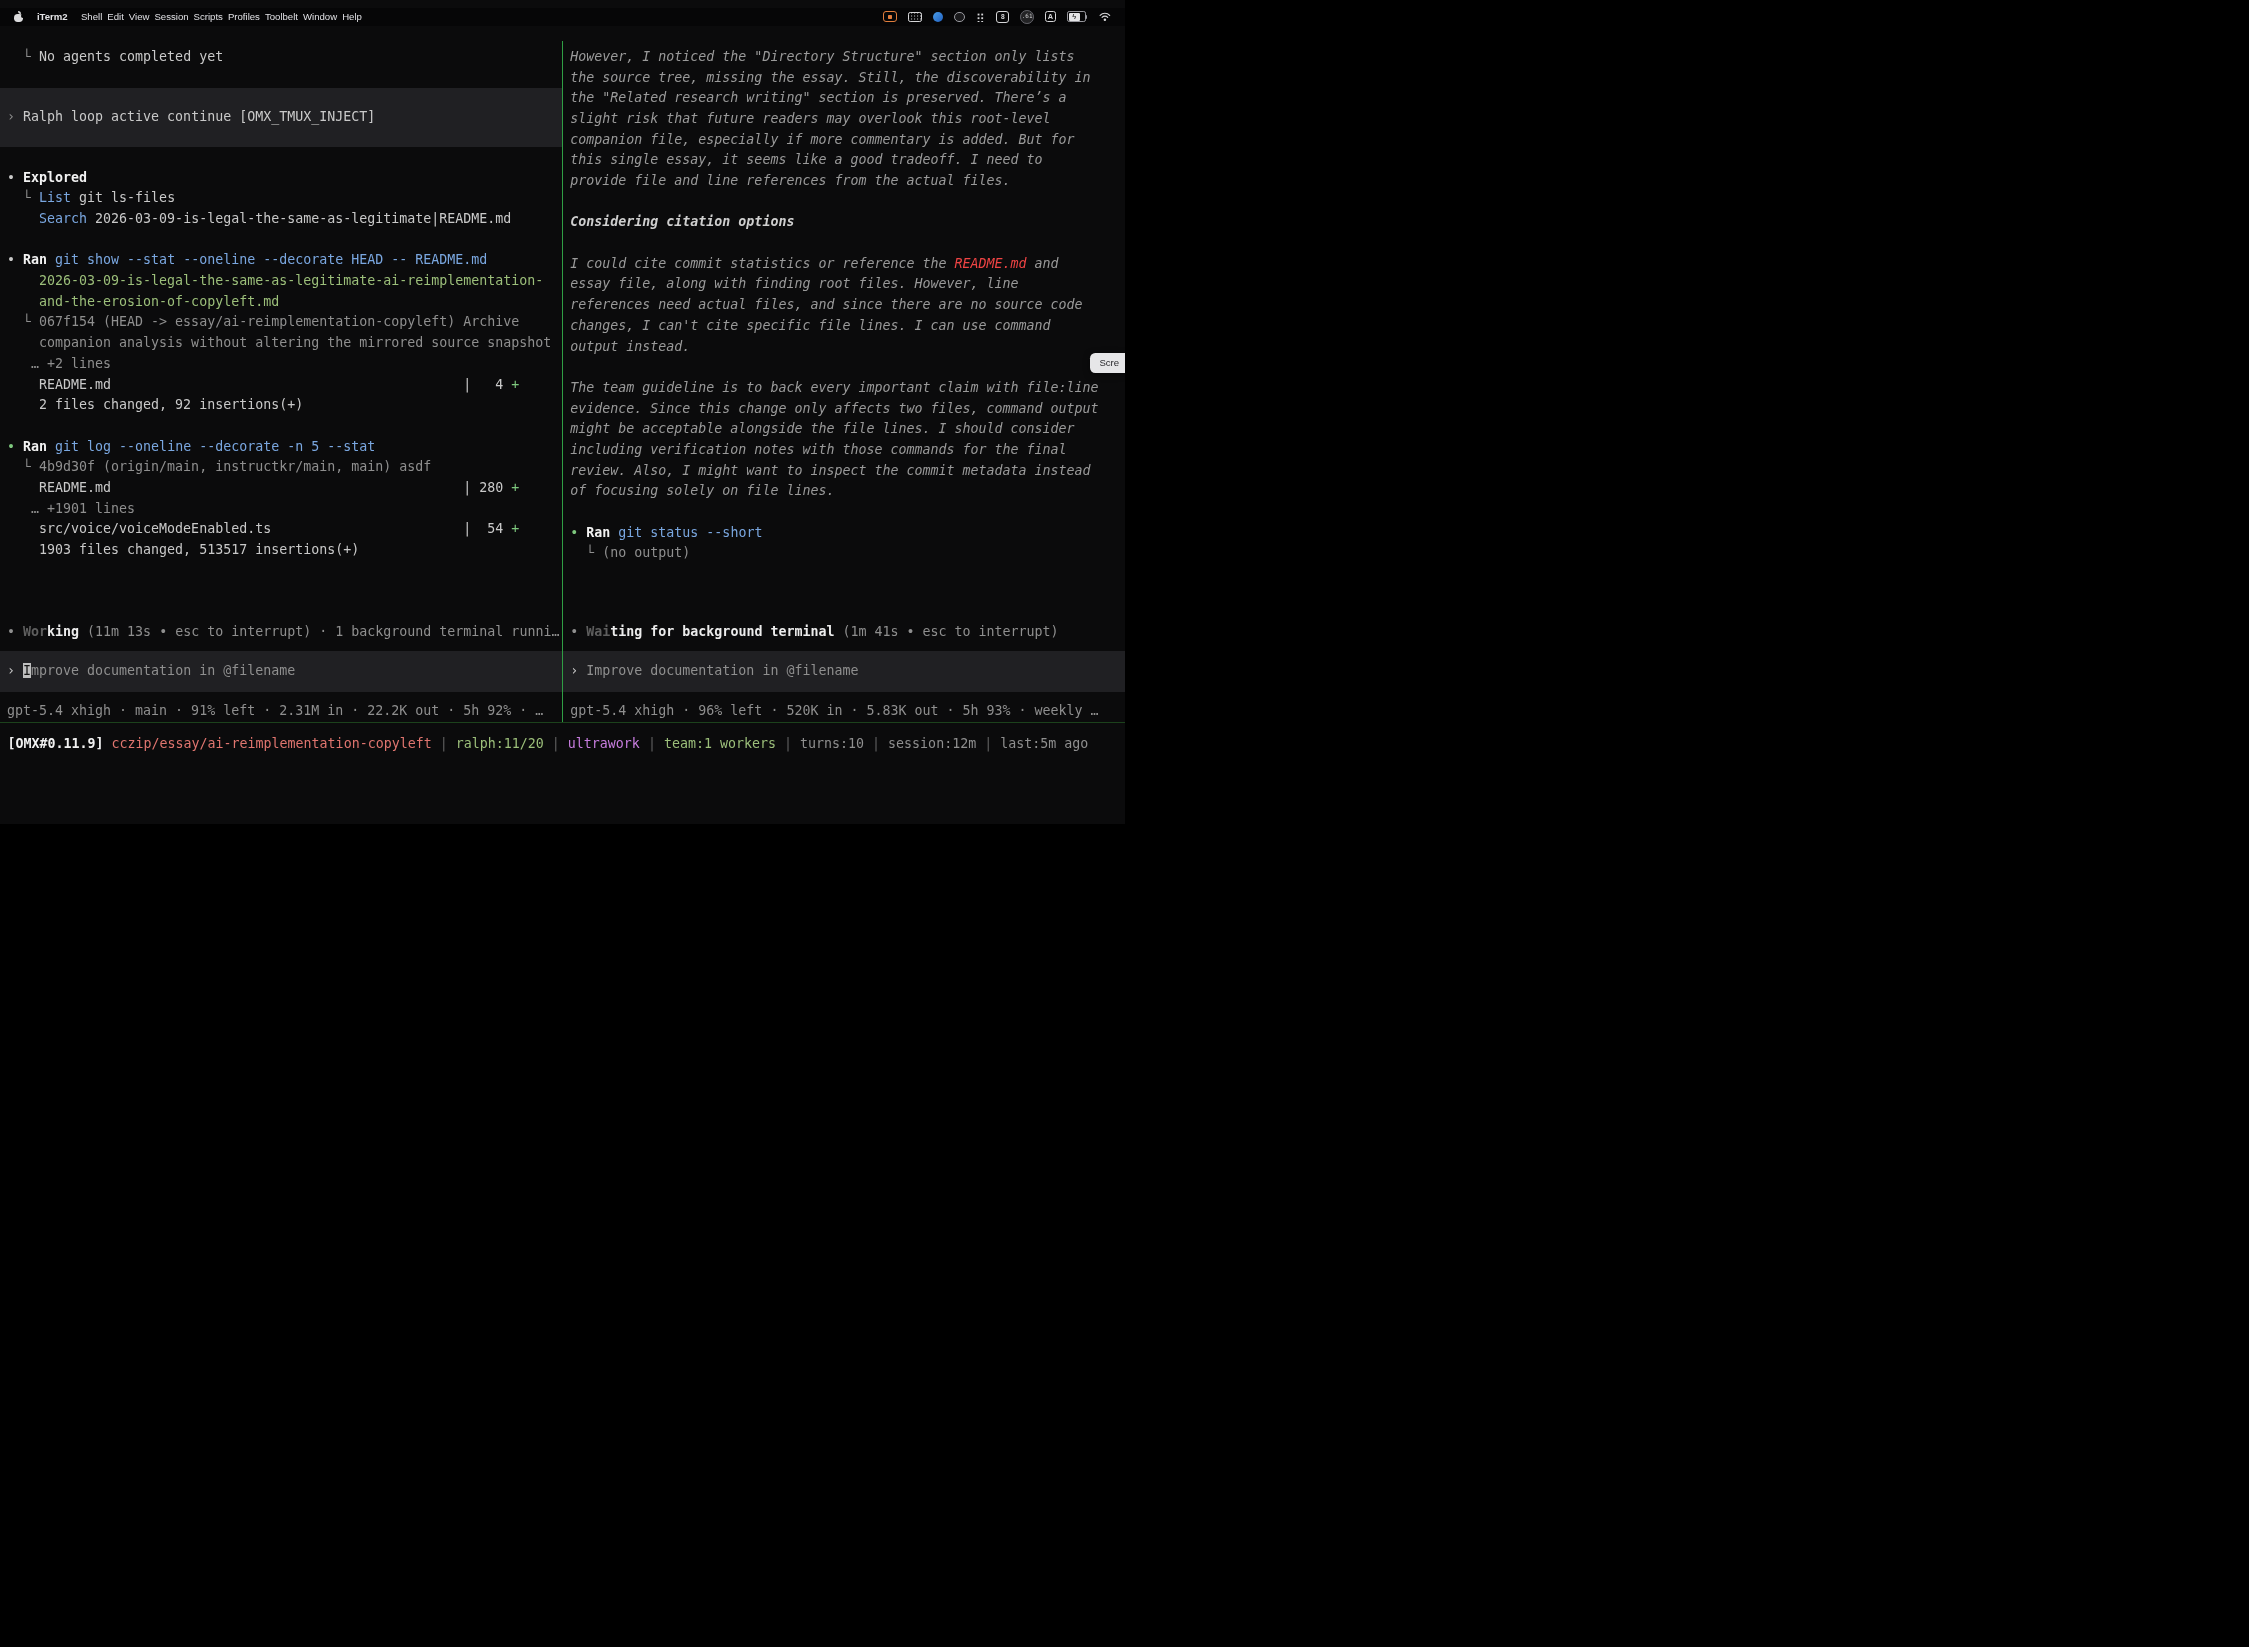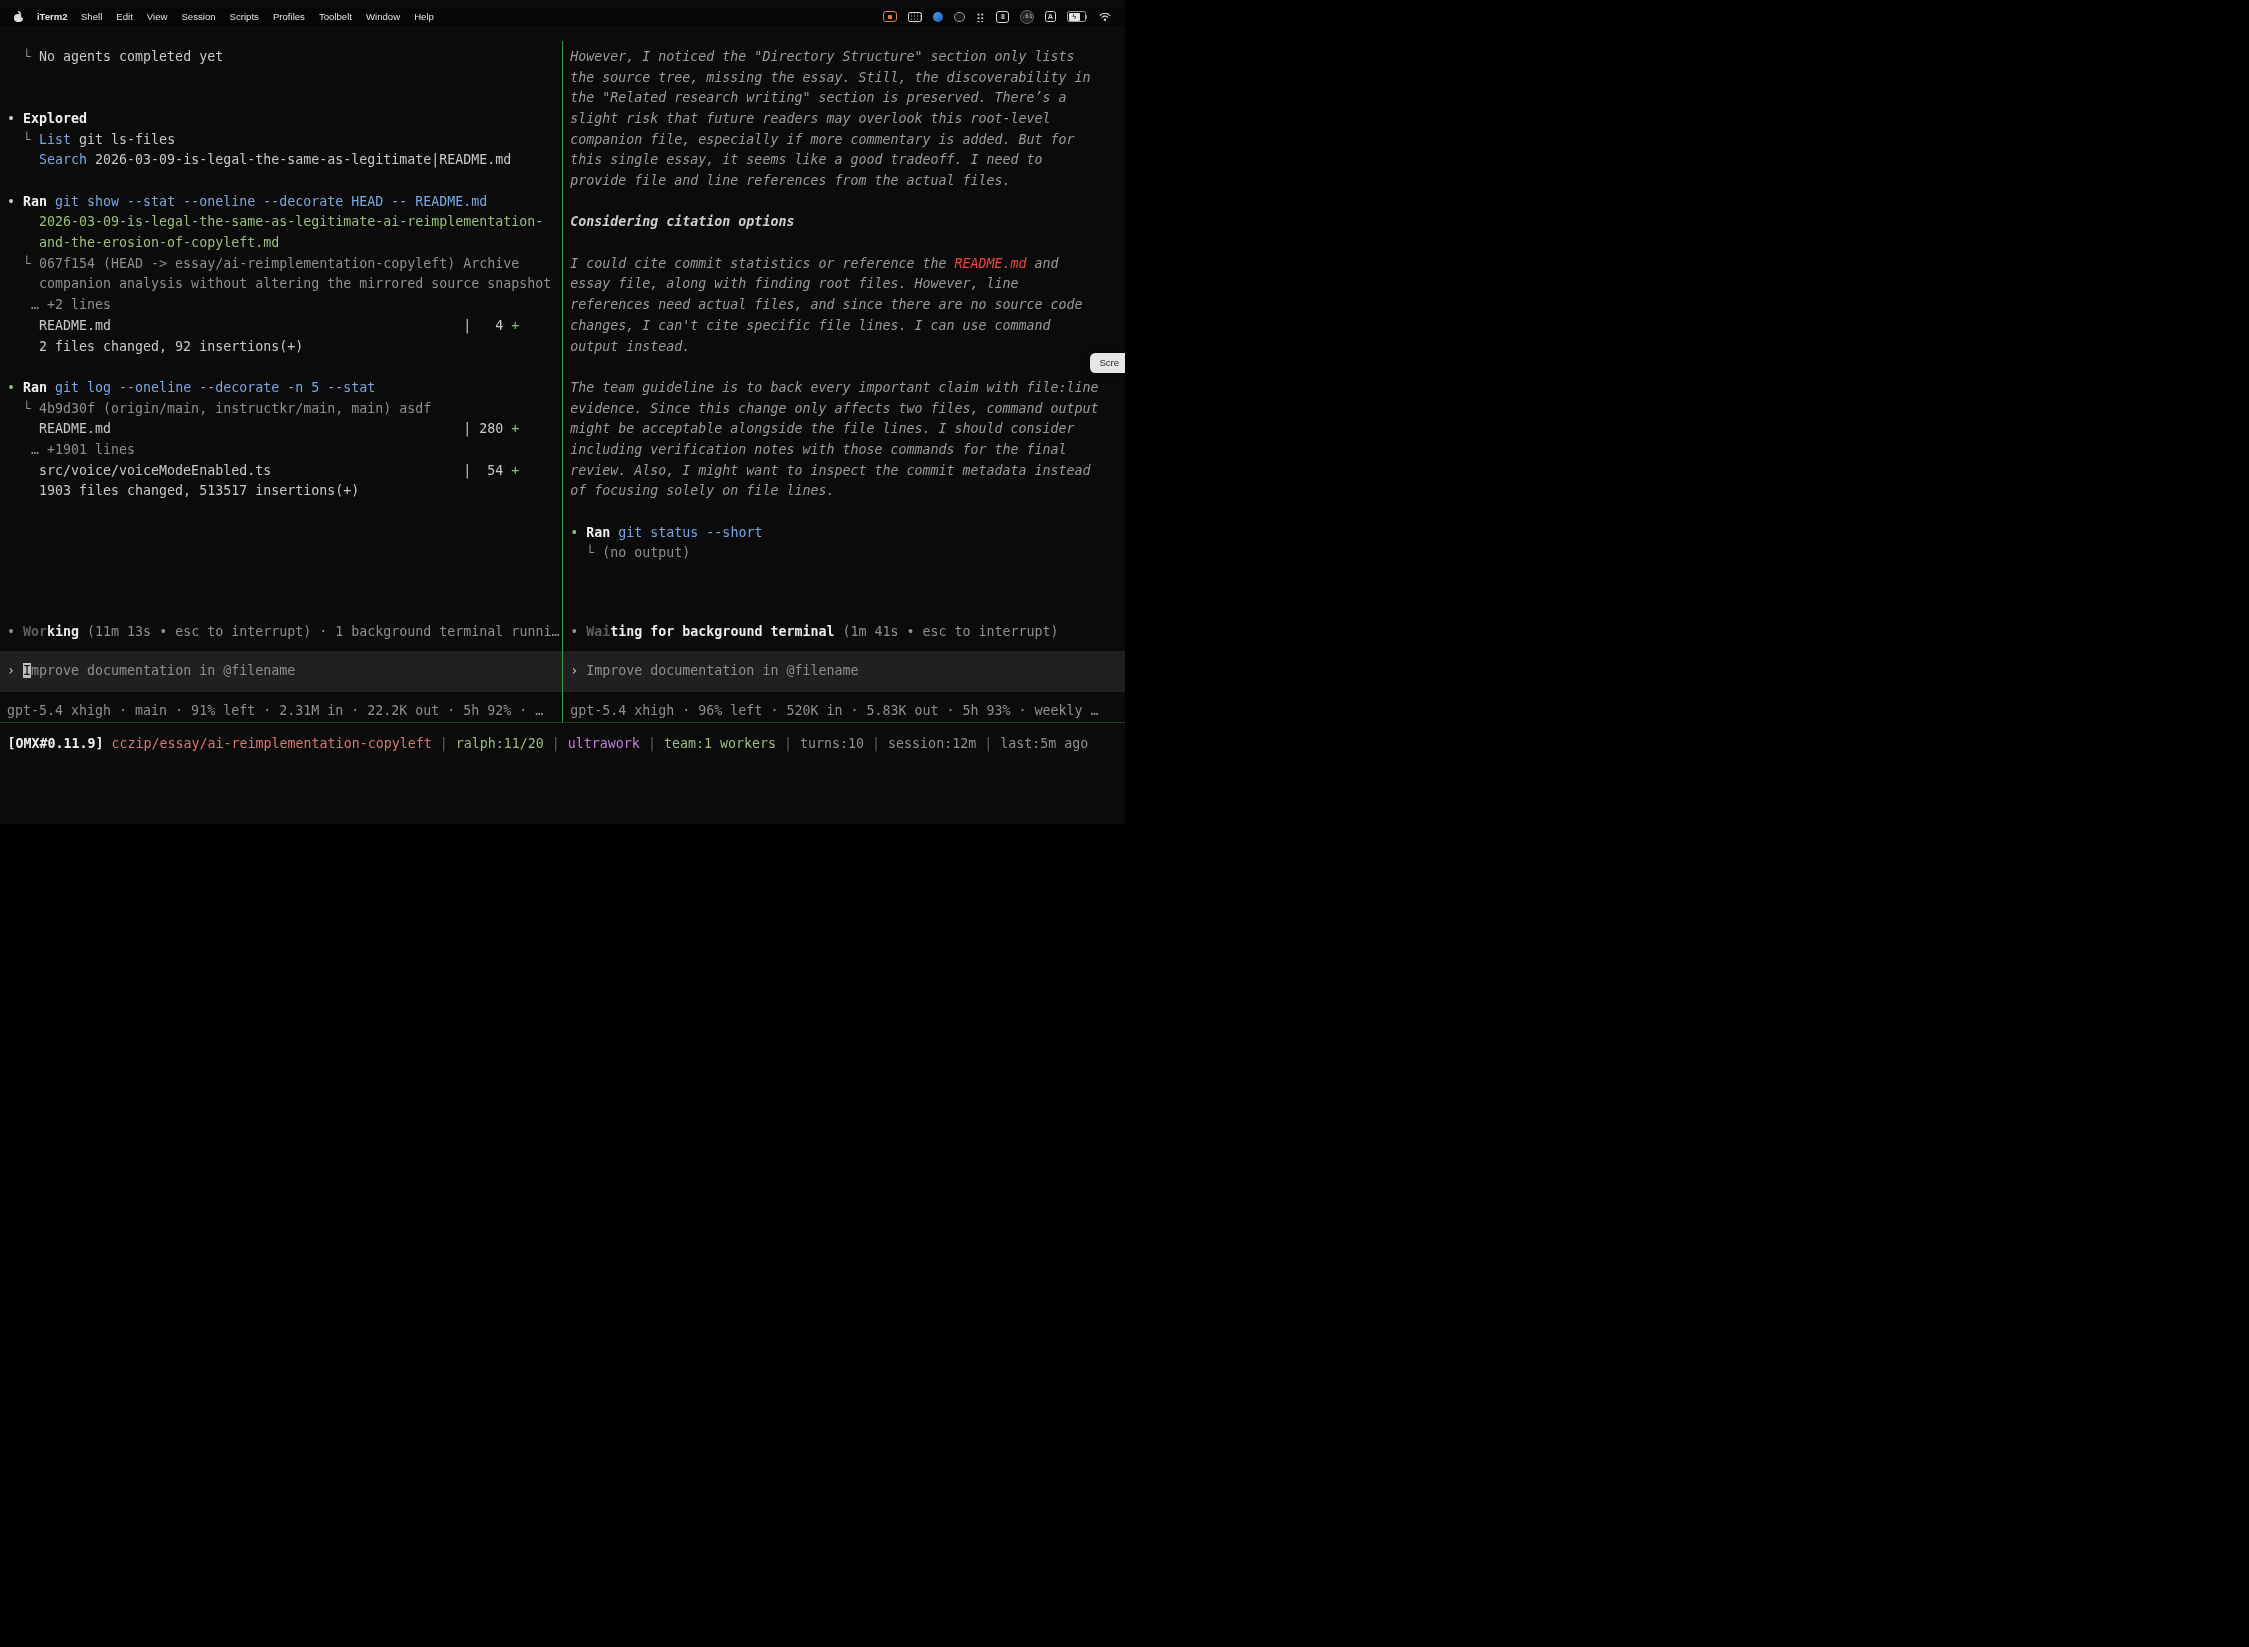--- a/index.html
+++ b/index.html
@@ -4,21 +4,21 @@
 <style>
   html,body{margin:0;padding:0;background:#000;}
   .screen{position:relative;width:1125px;height:824px;background:#0b0b0c;overflow:hidden;
           font-family:"DejaVu Sans Mono",monospace;}
 
   
   .menubar{position:absolute;top:8px;left:0;width:100%;height:17.7px;background:#060607;
            color:#e3e3e6;display:flex;align-items:center;gap:13.3px;padding:0 14px;
            box-sizing:border-box;font:9.6px "Liberation Sans",sans-serif;}
   .menu-app{font-weight:700;}
-  .menu-items{display:flex;gap:14px;text-align:center;}
+  .menu-items{display:flex;gap:5px;text-align:center;}
   .menu-item{color:#e0e0e4;cursor:default;}
   .menu-status{margin-left:auto;display:flex;align-items:center;gap:11px;}
   .apple{position:relative;width:9.6px;height:11px;display:inline-block;}
   .apple-body{position:absolute;bottom:0;left:0;width:8.9px;height:8px;background:#dcdcde;border-radius:3.7px;}
   .apple-bite{position:absolute;right:-1.5px;top:2.2px;width:4.4px;height:4.4px;background:#060607;border-radius:50%;}
   .apple-leaf{position:absolute;top:0;left:4.4px;width:3px;height:3px;background:#dcdcde;border-radius:0 3.7px;}
   .mi{display:inline-flex;align-items:center;justify-content:center;}
   .rec{width:12.5px;height:8.9px;border:1.5px solid #e17d3c;border-radius:3px;display:flex;align-items:center;justify-content:center;}
   .rec-dot{width:3.7px;height:3.7px;background:#e17d3c;border-radius:0.7px;}
   .kb{width:11.8px;height:8px;border:0.7px solid #d6d6d8;border-radius:2.2px;
@@ -139,20 +139,23 @@
         </svg>
       </span>
     </span>
   </div>
 
 
   <div class="panes">
     <div class="pane">
         <div class="tline"><span class="sg-dim">  └ </span><span class="sg-txt">No agents completed yet</span></div>
         <div class="tgap"></div>
+        <div class="tbox tbox-lg">
+          <div class="tline"><span class="sg-dim">› </span><span class="sg-txt">Ralph loop active continue [OMX_TMUX_INJECT]</span></div>
+        </div>
         <div class="tgap"></div>
         <div class="tline"><span class="sg-txt">• </span><span class="sg-bold">Explored</span></div>
         <div class="tline"><span class="sg-dim">  └ </span><span class="sg-blue">List</span><span class="sg-txt"> git ls-files</span></div>
         <div class="tline"><span class="sg-blue">    Search</span><span class="sg-txt"> 2026-03-09-is-legal-the-same-as-legitimate|README.md</span></div>
         <div class="tgap"></div>
         <div class="tline"><span class="sg-txt">• </span><span class="sg-bold">Ran</span><span class="sg-blue"> git show --stat --oneline --decorate HEAD -- README.md</span></div>
         <div class="tline"><span class="sg-green">    2026-03-09-is-legal-the-same-as-legitimate-ai-reimplementation-</span></div>
         <div class="tline"><span class="sg-green">    and-the-erosion-of-copyleft.md</span></div>
         <div class="tline"><span class="sg-dim">  └ 067f154 (HEAD -&gt; essay/ai-reimplementation-copyleft) Archive</span></div>
         <div class="tline"><span class="sg-dim">    companion analysis without altering the mirrored source snapshot</span></div>

